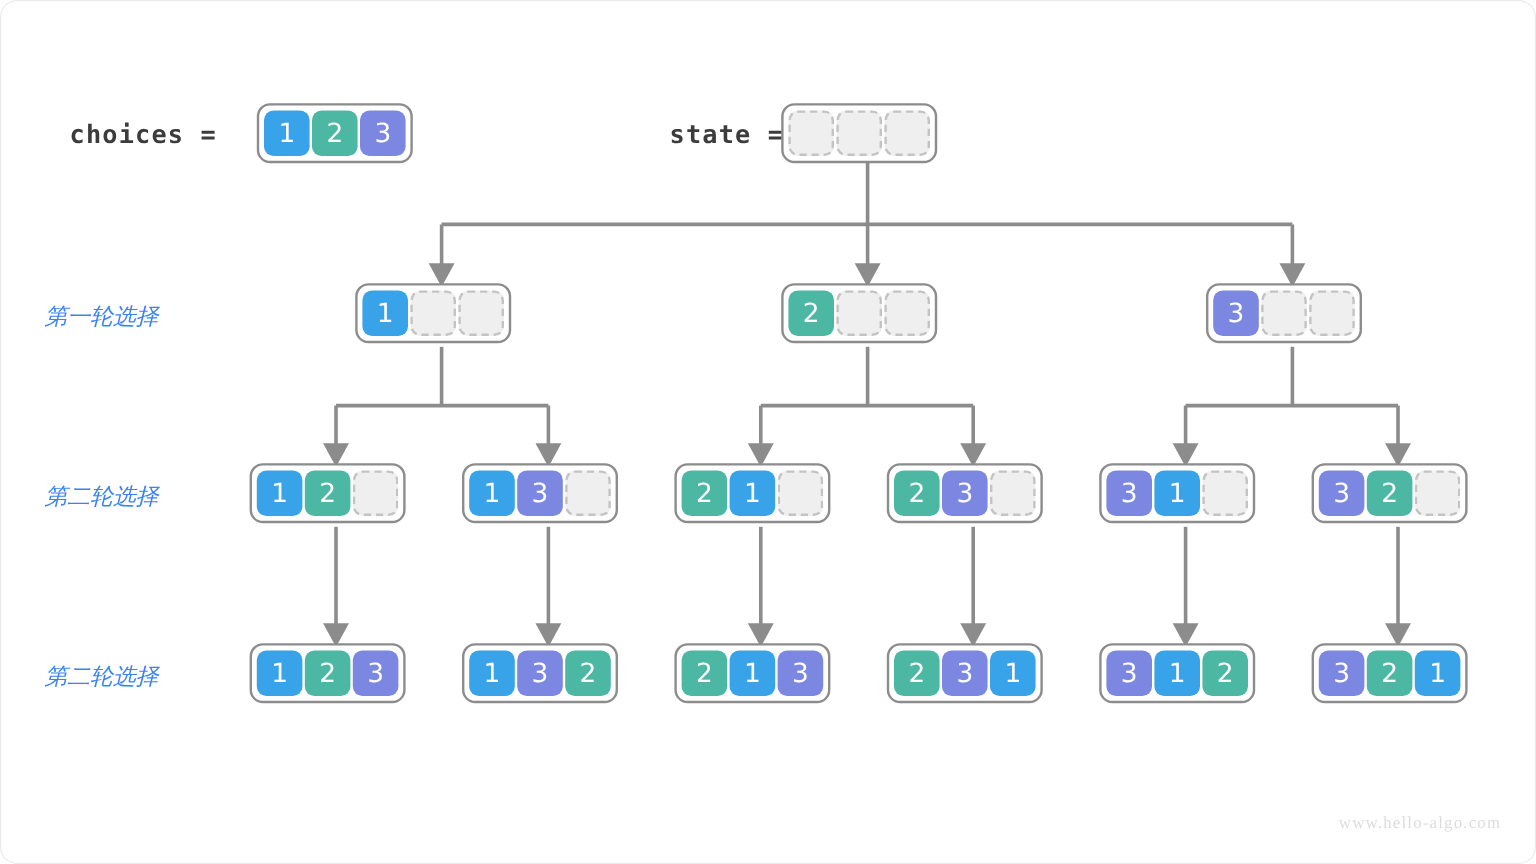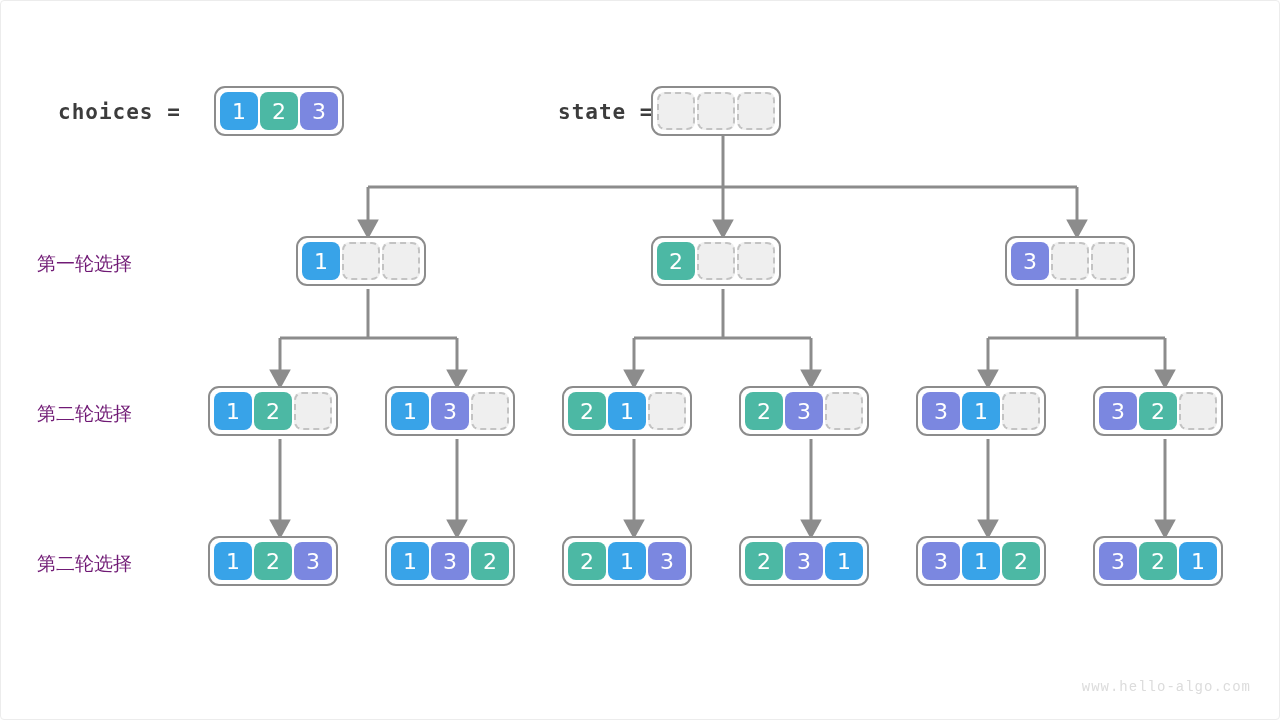--- a/index.html
+++ b/index.html
@@ -6,37 +6,37 @@
   body{
     width:1280px;height:720px;
     background:#ffffff;
     font-family:"DejaVu Sans","Liberation Sans",sans-serif;
     overflow:hidden;
   }
   #canvas{
     position:absolute;left:0;top:0;width:1280px;height:720px;
     background:#ffffff;
     border:1px solid #ececec;
-    border-radius:4px;
+    border-radius:14px;
     box-sizing:border-box;
   }
   svg.wires{position:absolute;left:0;top:0;width:1280px;height:720px;pointer-events:none;}
 
   
   .varlabel{
     position:absolute;
     font-family:"DejaVu Sans Mono","Liberation Mono",monospace;
     font-size:21px;font-weight:bold;color:#3c3c3c;
     letter-spacing:1px;white-space:nowrap;
   }
   
   .rowlabel{
     position:absolute;
     font-family:"DejaVu Sans","Liberation Sans",sans-serif;
-    font-size:19px;color:#701a75;white-space:nowrap;
+    font-size:19px;color:#3b82f6;white-space:nowrap;font-style:italic;
   }
 
   
   .group{
     position:absolute;
     box-sizing:border-box;
     border:2.5px solid #8c8c8c;
     border-radius:11px;
     background:#ffffff;
     display:flex;
@@ -57,21 +57,21 @@
     background:#efefef;
     border:2px dashed #c3c3c3;
     color:transparent;
   }
   .cell.v1{background:#38a3e8;}
   .cell.v2{background:#4cb8a4;}
   .cell.v3{background:#7b87e0;}
 
   .watermark{
     position:absolute;right:28px;bottom:24px;
-    font-family:Liberation Mono, monospace;
+    font-family:Liberation Serif, serif;
     font-size:14px;color:#dcdcdc;letter-spacing:1px;
   }
 </style>
 </head>
 <body>
 
 <div id="canvas">
 
   <svg class="wires" viewBox="0 0 1280 720">
     <defs>

